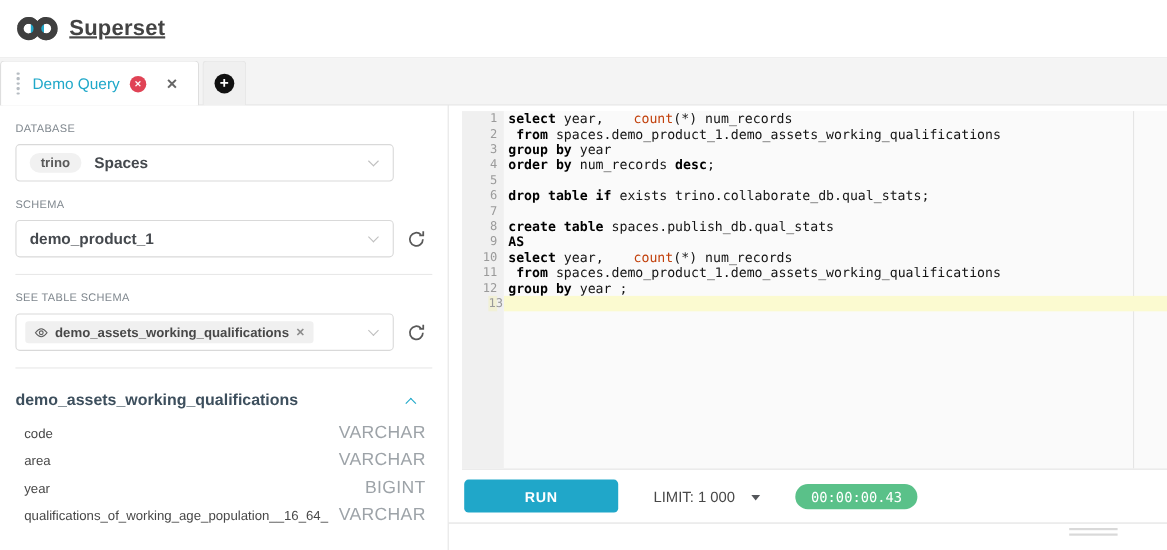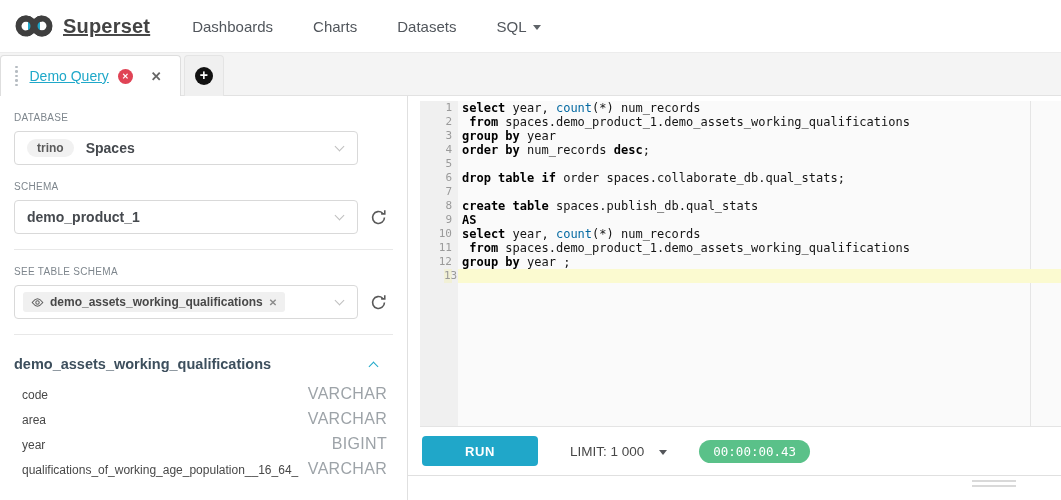--- a/index.html
+++ b/index.html
@@ -16,21 +16,21 @@
                 border-top:5px solid #5f6368; margin-left:7px; margin-top:2px; }
 
   
   .tabbar { height:43px; background:#f4f4f4; display:flex; align-items:flex-end; border-bottom:1px solid #e2e2e2; }
   .tab { height:41px; display:flex; align-items:center; background:#fff;
          border:1px solid #dedede; border-bottom:none; border-radius:4px 4px 0 0;
          padding:0 18px 0 14px; margin-bottom:-1px; position:relative; z-index:2; }
   .tab.active { background:#fff; }
   .drag-dots { display:flex; flex-direction:column; gap:2px; margin-right:12px; }
   .drag-dots i { width:2.5px; height:2.5px; border-radius:50%; background:#b6bcc2; }
-  .tab-label { font-size:14px; color:#1FA8C9;text-decoration:underline; }
+  .tab-label { font-size:14px; color:#1FA8C9; }
   .tab-badge { width:15px; height:15px; border-radius:50%; background:#E04355; color:#fff;
                font-size:8px; line-height:15px; text-align:center; margin-left:9px; font-weight:bold; }
   .tab-close { margin-left:18px; color:#666; font-size:13px; font-weight:bold; cursor:pointer; }
   .tab-add { width:40px; height:41px; background:#f0f0f0; border:1px solid #e4e4e4; border-bottom:none;
              border-radius:4px 4px 0 0; margin-left:3px; display:flex; align-items:center; justify-content:center;
              margin-bottom:-1px; cursor:pointer; }
   .add-circle { width:18px; height:18px; border-radius:50%; background:#111; color:#fff; font-size:14px;
                 line-height:16px; text-align:center; font-weight:bold; }
 
   
@@ -71,24 +71,24 @@
             overflow:hidden; border-bottom:1px solid #e4e4e4; }
   .gutter { width:38px; background:#f0f0f0; color:#9a9a9a; text-align:right; padding-right:6px;
             font-size:11px; flex:none; position:relative; z-index:2; }
   .gl { height:14px; }
   .gl.act-g { background:#f1f0d6;margin-left:24px; }
   .code-area { flex:1; position:relative; padding-left:4px; }
   .print-margin { position:absolute; left:572px; top:0; bottom:0; border-left:1px solid #e5e5e5; z-index:0; }
   .cl { height:14px; white-space:pre; position:relative; z-index:1; color:#141414; }
   .cl.act { background:#fbfad0; margin-left:-4px; padding-left:4px; margin-right:0; z-index:1; }
   .k { font-weight:bold; color:#000; }
-  .f { color:#0369a1; }
+  .f { color:#c2410c;margin-left:20px; }
 
   .toolbar { height:48px; display:flex; align-items:center; padding-left:14px; background:#fff; }
-  .run-btn { width:116px; height:30px; background:#20A7C9; border:none; border-radius:4px; color:#fff;
+  .run-btn { width:140px; height:30px; background:#20A7C9; border:none; border-radius:4px; color:#fff;
              font-size:13px; font-weight:bold; letter-spacing:.6px; cursor:pointer;
              font-family:"Liberation Sans",sans-serif; }
   .limit { display:flex; align-items:center; margin-left:32px; cursor:pointer; }
   .limit-label { font-size:13.5px; color:#484848; }
   .limit-caret { width:0; height:0; border-left:4.5px solid transparent; border-right:4.5px solid transparent;
                  border-top:5px solid #54565a; margin-left:15px; margin-top:2px; }
   .timer { margin-left:32px; background:#5AC189; border-radius:13px; padding:4px 14px; color:#fff;
            font-family:"DejaVu Sans Mono","Liberation Mono",monospace; font-size:12.5px; }
   .south-strip { flex:1; border-top:1px solid #e0e0e0; position:relative; }
   .drag-handle { position:absolute; left:564px; top:4px; width:44px; cursor:row-resize; }
@@ -104,29 +104,20 @@
         <circle cx="12" cy="13" r="7.5" fill="none" stroke="#3f3f3f" stroke-width="6"></circle>
         <circle cx="28" cy="13" r="7.5" fill="none" stroke="#3f3f3f" stroke-width="6"></circle>
         <path d="M14 7.5 L23 13 L14 18.5 Z" fill="#20A7C9"></path>
         <path d="M26 7.5 L17 13 L26 18.5 Z" fill="#20A7C9"></path>
         <circle cx="12" cy="13" r="7.5" fill="none" stroke="#3f3f3f" stroke-width="6" stroke-dasharray="33 14" stroke-dashoffset="22"></circle>
         <circle cx="28" cy="13" r="7.5" fill="none" stroke="#3f3f3f" stroke-width="6" stroke-dasharray="33 14" stroke-dashoffset="-2"></circle>
       </svg>
     </span>
     <span class="brand-name">Superset</span>
   </div>
-  <nav class="navitems">
-    <span class="navitem">Dashboards</span>
-    <span class="navitem">Charts</span>
-    <span class="navitem">Datasets</span>
-    <span class="navitem">
-      <span>SQL</span>
-      <i class="caret-down"></i>
-    </span>
-  </nav>
 </header>
 
 <div class="tabbar">
   <div class="tab active">
     <span class="drag-dots">
         <i></i>
         <i></i>
         <i></i>
         <i></i>
         <i></i>
@@ -240,21 +231,21 @@
           <div class="gl">12</div>
           <div class="gl act-g">13</div>
         </div>
       <div class="code-area">
         <div class="print-margin"></div>
       <div class="cl"><span class="k">select</span><span> year, </span><span class="f">count</span><span>(*) num_records</span></div>
           <div class="cl"><span> </span><span class="k">from</span><span> spaces.demo_product_1.demo_assets_working_qualifications</span></div>
           <div class="cl"><span class="k">group by</span><span> year</span></div>
           <div class="cl"><span class="k">order by</span><span> num_records </span><span class="k">desc</span><span>;</span></div>
           <div class="cl"></div>
-          <div class="cl"><span class="k">drop table if</span><span> order spaces.collaborate_db.qual_stats;</span></div>
+          <div class="cl"><span class="k">drop table if</span><span> exists trino.collaborate_db.qual_stats;</span></div>
           <div class="cl"></div>
           <div class="cl"><span class="k">create table</span><span> spaces.publish_db.qual_stats</span></div>
           <div class="cl"><span class="k">AS</span></div>
           <div class="cl"><span class="k">select</span><span> year, </span><span class="f">count</span><span>(*) num_records</span></div>
           <div class="cl"><span> </span><span class="k">from</span><span> spaces.demo_product_1.demo_assets_working_qualifications</span></div>
           <div class="cl"><span class="k">group by</span><span> year ;</span></div>
           <div class="cl act"></div>
         </div>
     </div>
     <div class="toolbar">

